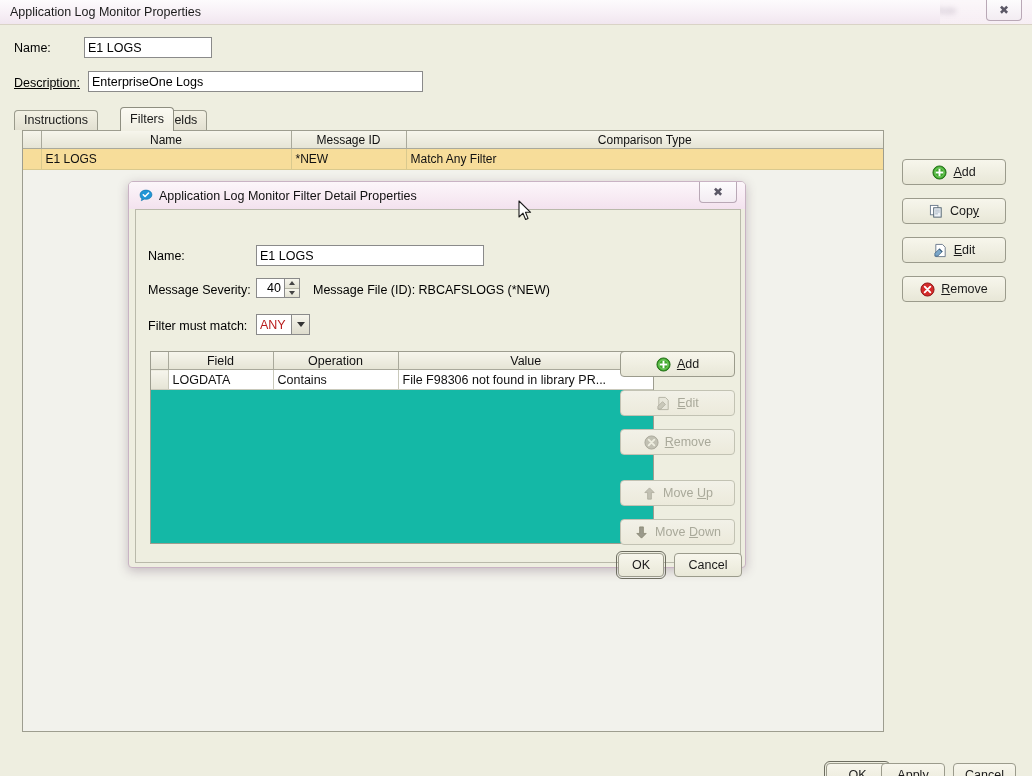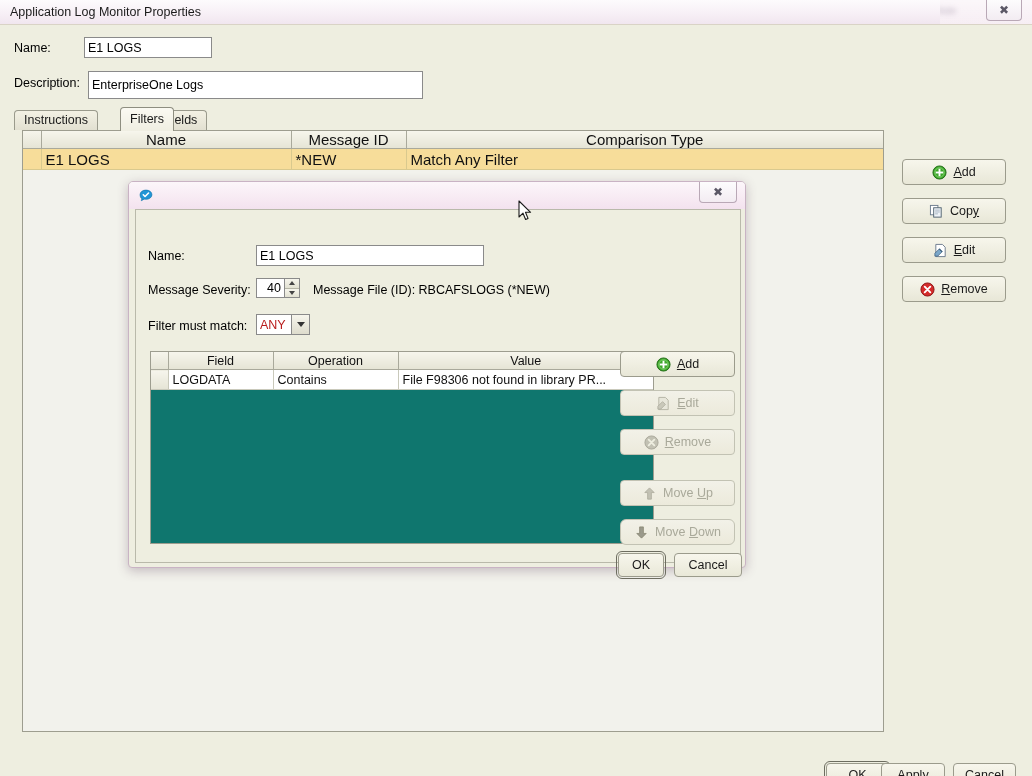--- a/index.html
+++ b/index.html
@@ -119,22 +119,22 @@
     font-family: "Liberation Sans", sans-serif;
     font-size: 12.5px;
     color: #000;
     padding: 0 3px;
     line-height: 19px;
     outline: none;
   }
 
   #name-label { left: 14px; top: 16px; }
   #name-input { left: 84px; top: 12px; width: 128px; height: 21px; }
-  #desc-label { left: 14px; top: 51px; }
-  #desc-input { left: 88px; top: 46px; width: 335px; height: 28px; }
+  #desc-label { left: 14px; top: 51px; text-decoration: underline; }
+  #desc-input { left: 88px; top: 46px; width: 335px; height: 21px; }
 
   
   #tabstrip {
     position: absolute;
     left: 14px; top: 82px;
     height: 23px;
   }
   .tab {
     position: absolute;
     top: 3px;
@@ -169,21 +169,21 @@
     box-sizing: border-box;
     border: 1px solid #9d9d8f;
     background: #f2f2ec;
   }
   #filters-table {
     position: absolute;
     left: 0; top: 0;
     width: 100%;
     border-collapse: collapse;
     table-layout: fixed;
-    font-size: 15px;
+    font-size: 12px;
   }
   #filters-table th {
     height: 17px;
     font-weight: normal;
     background: linear-gradient(180deg,#f6f5ec,#e5e4d5);
     border-right: 1px solid #a9a99b;
     border-bottom: 1px solid #a9a99b;
     color: #111;
     padding: 0;
   }
@@ -372,21 +372,21 @@
     border-top: 5px solid #333;
   }
 
   
   #detail-panel {
     position: absolute;
     left: 14px; top: 141px;
     width: 504px; height: 193px;
     box-sizing: border-box;
     border: 1px solid #9d9d8f;
-    background: #0f766e;
+    background: #14b8a6;
   }
   #detail-table {
     width: 100%;
     border-collapse: collapse;
     table-layout: fixed;
     font-size: 12.5px;
   }
   #detail-table th {
     height: 17px;
     font-weight: normal;
@@ -430,21 +430,21 @@
   }
   .inbtn.disabled {
     color: #a9a99a;
     border-color: #c2c2b3;
     background: linear-gradient(180deg,#f2f1e8,#eceadb);
   }
   #in-btn-add       { left: 484px; top: 141px; }
   #in-btn-edit      { left: 484px; top: 180px; }
   #in-btn-remove    { left: 484px; top: 219px; }
   #in-btn-moveup    { left: 484px; top: 270px; }
-  #in-btn-movedown  { left: 484px; top: 309px; border-radius: 6px; }
+  #in-btn-movedown  { left: 484px; top: 309px; }
 
   #in-btn-ok     { position:absolute; left: 482px; top: 343px; width: 46px; height: 24px; }
   #in-btn-cancel { position:absolute; left: 538px; top: 343px; width: 68px; height: 24px; }
 
   .underline { text-decoration: underline; }
 
   
   .ico { width: 15px; height: 15px; display:block; }
   .ico-sm { width: 14px; height: 14px; display:block; }
 
@@ -571,20 +571,21 @@
 
 <div id="inner-dialog">
 
   <div id="inner-titlebar">
     <span id="inner-dialog-icon">
       <svg class="ico-sm" viewBox="0 0 16 16">
         <path d="M8 1.2c3.8 0 6.8 2.3 6.8 5.3 0 3-3 5.3-6.8 5.3-.7 0-1.4-.08-2-.22L2.6 13.4l.7-2.2C2.1 10.2 1.2 8.8 1.2 6.5c0-3 3-5.3 6.8-5.3z" fill="#2196d6" stroke="#1273a8" stroke-width="0.7"></path>
         <path d="M4.9 6.6l2 2 4-4" fill="none" stroke="#fff" stroke-width="1.8" stroke-linecap="round" stroke-linejoin="round"></path>
       </svg>
     </span>
+    <div id="inner-title-text">Application Log Monitor Filter Detail Properties</div>
     <div class="winbtn-close" id="inner-close-btn">
       <div class="x-glyph">✖</div>
     </div>
   </div>
 
   <div id="inner-client">
 
     <div class="form-label" id="in-name-label">Name:</div>
     <input class="text-input" id="in-name-input" type="text" value="E1 LOGS" style="">
 

